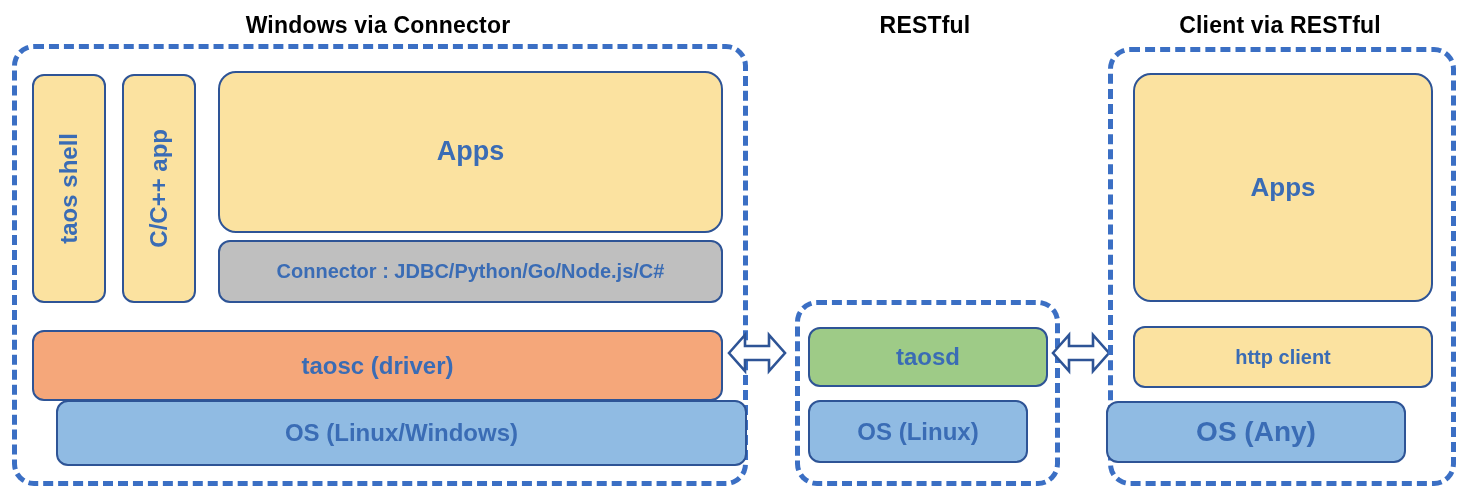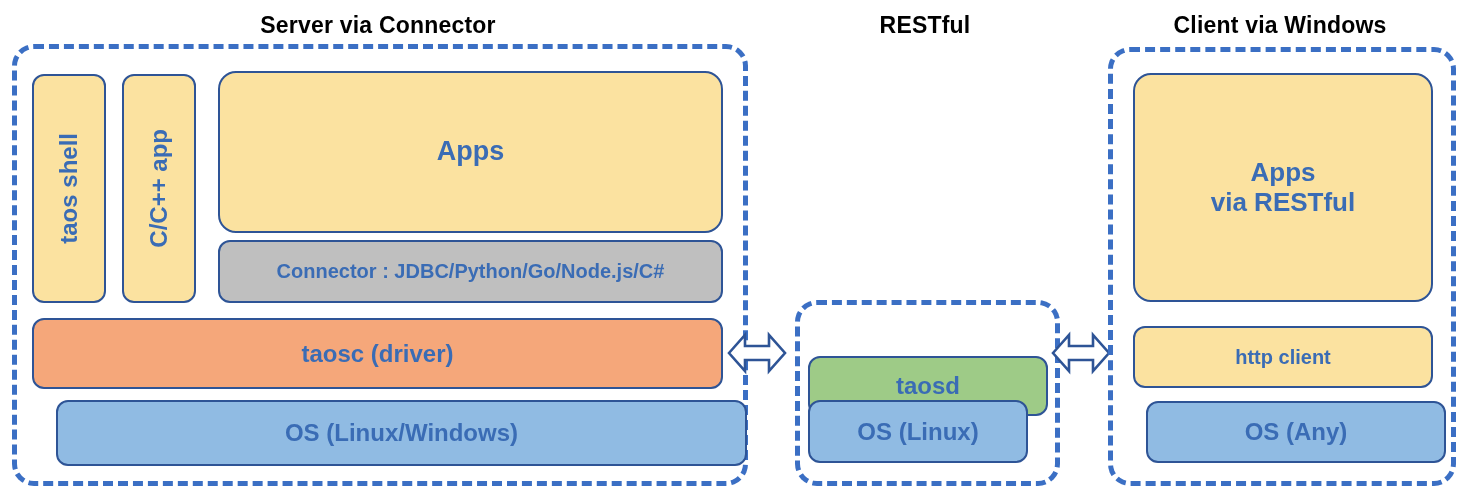--- a/index.html
+++ b/index.html
@@ -52,65 +52,65 @@
     font-weight: bold;
     display: flex;
     align-items: center;
     justify-content: center;
     text-align: center;
     line-height: 1.15;
   }
   .fill-yellow { background: #FBE2A0; }
   .fill-orange { background: #F5A77A; }
   .fill-blue   { background: #90BBE3; }
-  .fill-green  { background: #9ECB87; margin-top: 29px; }
+  .fill-green  { background: #9ECB87; }
   .fill-gray   { background: #BFBFBF; }
 
   
   .node.vertical > .vtext {
     writing-mode: vertical-rl;
     transform: rotate(180deg);
     white-space: nowrap;
   }
 
   
   #box-taos-shell  { left: 32px;  top: 74px;  width: 74px;  height: 229px; font-size: 24px; }
   #box-cpp-app     { left: 122px; top: 74px;  width: 74px;  height: 229px; font-size: 24px; }
   #box-apps        { left: 218px; top: 71px;  width: 505px; height: 162px; font-size: 27px; border-radius: 18px; }
   #box-connector   { left: 218px; top: 240px; width: 505px; height: 63px;  font-size: 20px; }
-  #box-taosc       { left: 32px;  top: 318px; width: 691px; height: 71px;  font-size: 24px; }
+  #box-taosc       { left: 32px;  top: 330px; width: 691px; height: 71px;  font-size: 24px; }
   #box-os-lw       { left: 32px;  top: 400px; width: 691px; height: 66px;  font-size: 24px; margin-left: 24px; }
 
   
   #box-taosd       { left: 808px; top: 327px; width: 240px; height: 60px;  font-size: 24px; }
   #box-os-linux    { left: 808px; top: 400px; width: 220px; height: 63px;  font-size: 24px; }
 
   
   #box-apps-rest   { left: 1133px; top: 73px;  width: 300px; height: 229px; font-size: 26px; border-radius: 18px; }
   #box-http-client { left: 1133px; top: 326px; width: 300px; height: 62px;  font-size: 20px; }
-  #box-os-any      { left: 1146px; top: 401px; width: 300px; height: 62px;  font-size: 24px; }
+  #box-os-any      { left: 1106px; top: 401px; width: 300px; height: 62px;  font-size: 28px; }
 
   
   .arrow-dbl {
     position: absolute;
     width: 60px;
     height: 54px;
   }
   #arrow-left  { left: 727px;  top: 326px; }
   #arrow-right { left: 1051px; top: 326px; }
   .arrow-dbl svg { display: block; width: 100%; height: 100%; }
 </style>
 </head>
 <body>
 
-<div class="section-title" id="title-connector">Server via Connector</div>
+<div class="section-title" id="title-connector">Windows via Connector</div>
 
 <div class="section-title" id="title-server">RESTful</div>
 
-<div class="section-title" id="title-restful">Client via Windows</div>
+<div class="section-title" id="title-restful">Client via RESTful</div>
 
 <div class="dashed-group" id="group-connector"></div>
 
 <div class="node vertical fill-yellow" id="box-taos-shell">
   <span class="vtext">taos shell</span>
 </div>
 
 <div class="node vertical fill-yellow" id="box-cpp-app">
   <span class="vtext">C/C++ app</span>
 </div>
@@ -151,21 +151,20 @@
   <svg viewBox="0 0 60 54" xmlns="http://www.w3.org/2000/svg">
     <path d="M 2 27 L 18 9 L 18 20 L 42 20 L 42 9 L 58 27 L 42 45 L 42 34 L 18 34 L 18 45 Z" fill="#ffffff" stroke="#2E5496" stroke-width="2.6" stroke-linejoin="miter"></path>
   </svg>
 </div>
 
 <div class="dashed-group" id="group-restful"></div>
 
 <div class="node fill-yellow" id="box-apps-rest">
   <span>
     <span>Apps</span><br>
-    <span>via RESTful</span>
   </span>
 </div>
 
 <div class="node fill-yellow" id="box-http-client">
   <span>http client</span>
 </div>
 
 <div class="node fill-blue" id="box-os-any">
   <span>OS (Any)</span>
 </div>

